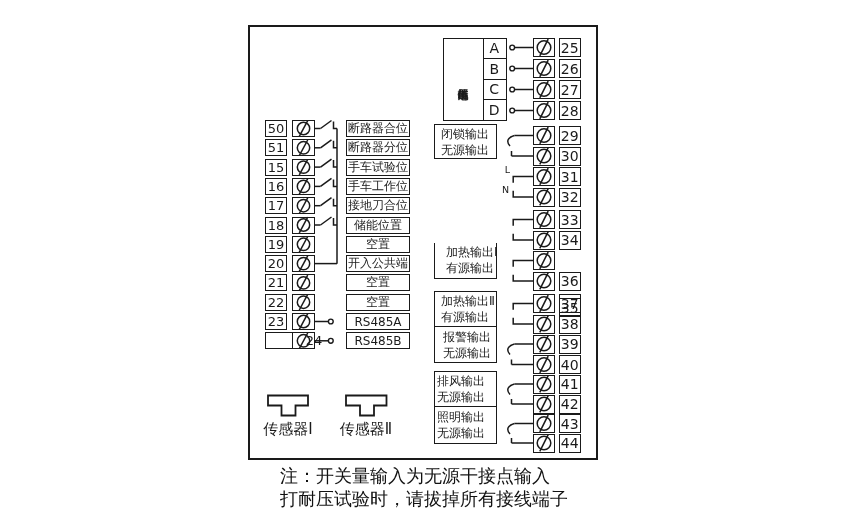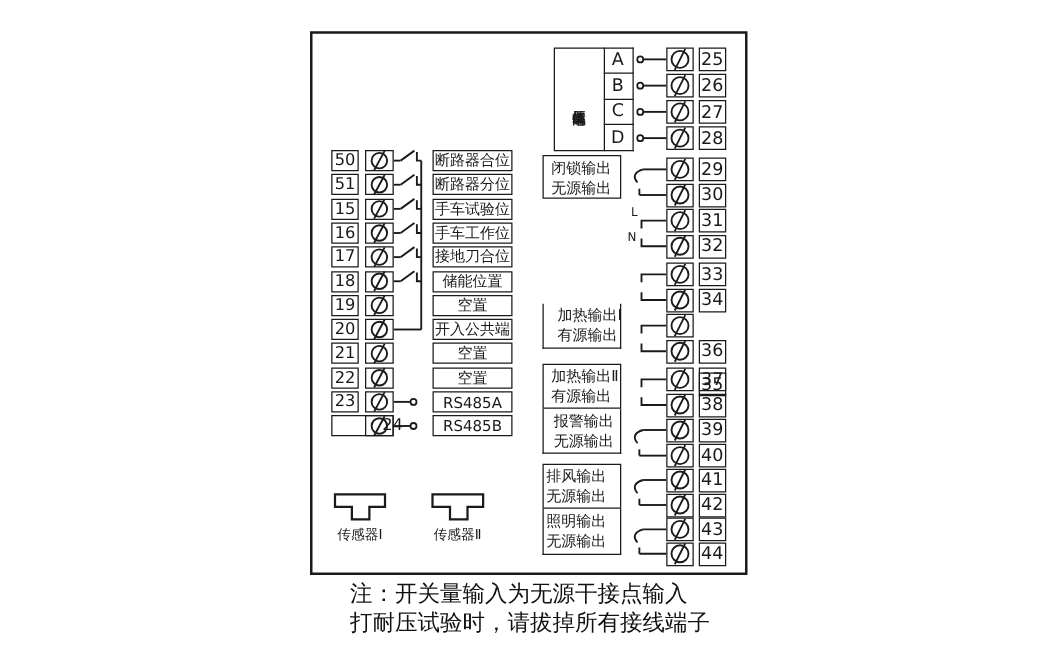--- a/index.html
+++ b/index.html
@@ -17,21 +17,21 @@
   .chan{font-size:14px;}
   .cell{flex-direction:column;justify-content:center;gap:2px;}
   .cline{font-size:12px;line-height:14px;white-space:nowrap;}
   .al-left{align-items:flex-start;padding-left:6px;}
   .al-left-indent{align-items:flex-start;padding-left:11px;}
   .al-right{align-items:flex-end;padding-right:5px;}
   .al-right-indent{align-items:flex-end;padding-right:11px;}
   .vlabel{position:absolute;left:443px;top:38px;width:41px;height:83px;box-sizing:border-box;
           border:1.5px solid #1a1a1a;writing-mode:vertical-rl;text-orientation:upright;
           font-size:11px;line-height:41px;text-align:center;letter-spacing:0px;}
-  .sensor-label{position:absolute;width:62px;height:16px;font-size:11px;text-align:center;}
+  .sensor-label{position:absolute;width:62px;height:16px;font-size:15px;text-align:center;}
   .s1{left:257px;top:420px;}
   .s2{left:335px;top:420px;}
   .note-line{position:absolute;left:280px;font-size:18px;line-height:21px;white-space:nowrap;color:#111;}
   .n1{top:465px;}
   .n2{top:488px;}
 </style>
 </head>
 <body>
 
 <div class="stage">

